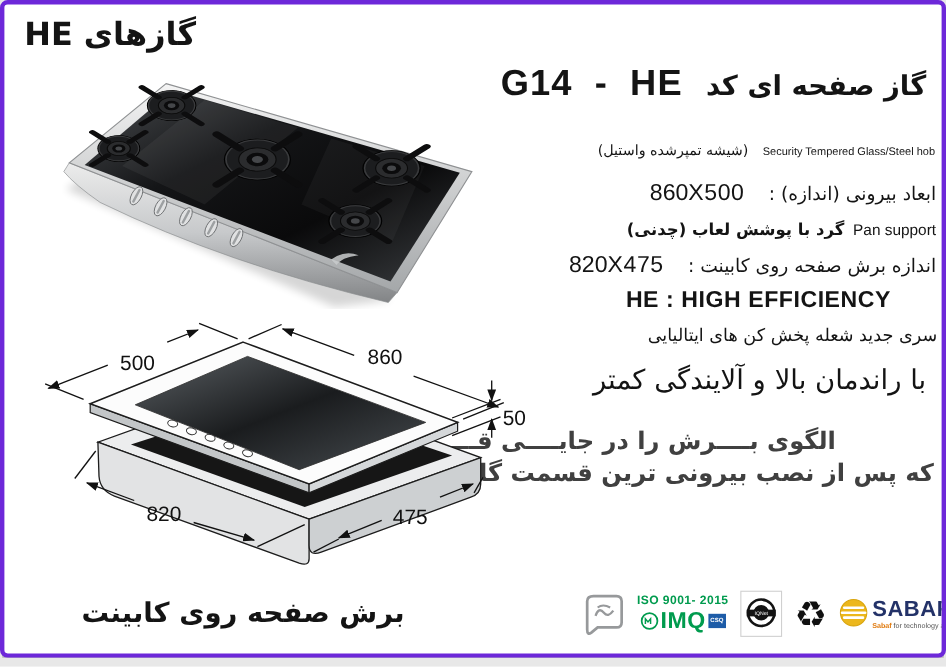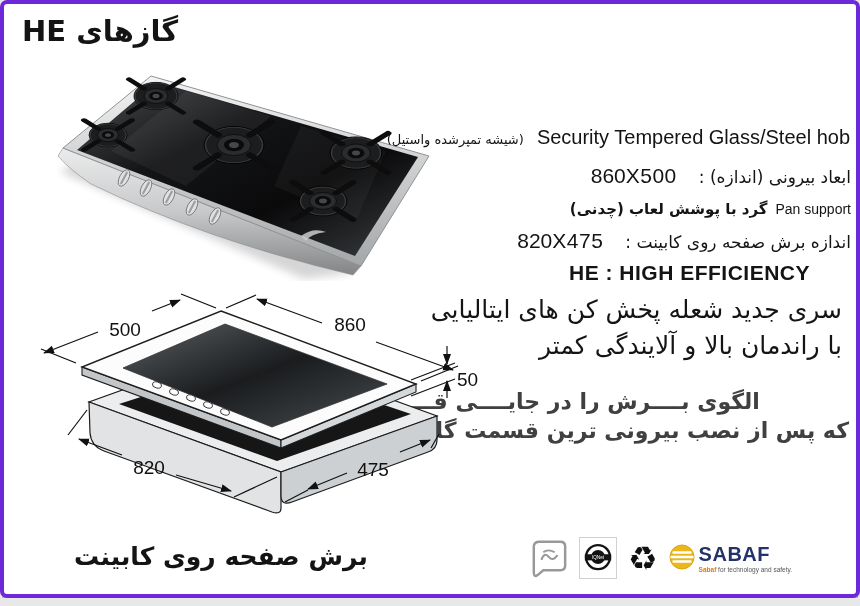--- a/index.html
+++ b/index.html
@@ -19,32 +19,32 @@
   .fa{font-family:"DejaVu Sans",sans-serif;}
   .en{font-family:"Liberation Sans",sans-serif;}
 
   .title{left:18px;top:10px;font-size:29px;font-weight:bold;direction:rtl;}
 
   .header-row{right:14px;top:52px;direction:rtl;text-align:right;white-space:nowrap;}
   .header-row .code-fa{font-size:25px;font-weight:bold;margin-left:16px;}
   .header-row .code-en{font-size:33px;font-weight:bold;word-spacing:10px;letter-spacing:1px;}
 
   .subtitle{right:6px;top:122px;direction:rtl;text-align:right;white-space:nowrap;}
-  .subtitle .sub-en{font-size:20px;margin-left:8px;}
+  .subtitle .sub-en{font-size:10px;margin-left:8px;}
   .subtitle .sub-fa{font-size:13px;}
 
   .specs{right:5px;top:160px;direction:rtl;}
   .spec-row{margin-bottom:11px;white-space:nowrap;}
   .spec-label{font-size:17px;margin-left:22px;}
   .spec-value{font-size:21px;letter-spacing:.5px;}
   .spec-en{font-size:14px;margin-left:8px;}
   .spec-fa2{font-size:15px;font-weight:bold;}
 
   .he-head{right:46px;top:257px;font-size:21px;font-weight:bold;letter-spacing:.5px;}
-  .eff-line1{right:14px;top:291px;direction:rtl;font-size:25px;}
+  .eff-line1{right:4px;top:291px;direction:rtl;font-size:16px;}
   .eff-line2{right:14px;top:327px;direction:rtl;font-size:25px;}
 
   .note{right:7px;top:383px;direction:rtl;text-align:left;font-size:22px;font-weight:bold;line-height:29px;color:#404040;}
 
   .caption{left:70px;top:538px;font-size:25px;font-weight:bold;direction:rtl;}
 
   .logos{left:526px;top:533px;display:flex;align-items:center;gap:11px;}
   .imq{display:flex;flex-direction:column;align-items:center;line-height:1;}
   .iso-text{color:#009b4e;font-size:11px;font-weight:bold;letter-spacing:.4px;font-family:"Liberation Sans",sans-serif;margin-bottom:2px;white-space:nowrap;}
   .imq-row{display:flex;align-items:center;gap:2px;}
@@ -178,20 +178,24 @@
           <rect x="-1.1" y="-7" width="2.2" height="14" fill="#9da0a2" stroke="none" rx="1"></rect>
         </g>
       <g transform="translate(159,150) rotate(28)">
           <ellipse rx="4.5" ry="9"></ellipse>
           <rect x="-1.1" y="-7" width="2.2" height="14" fill="#9da0a2" stroke="none" rx="1"></rect>
         </g>
     </g>
     <path d="M245,170 q12,-9 25,-4 q-16,2 -20,9 z" fill="#c9cbcd" opacity="0.85"></path>
   </svg>
 
+  <div class="abs header-row">
+    <span class="code-fa fa">گاز صفحه ای کد</span>
+    <span class="code-en en">G14 - HE</span>
+  </div>
 
   <div class="abs subtitle">
     <span class="sub-en en">Security Tempered  Glass/Steel hob</span>
     <span class="sub-fa fa">(شیشه تمپرشده واستیل)</span>
   </div>
 
   <div class="abs specs">
     <div class="spec-row">
       <span class="spec-label fa">ابعاد بیرونی (اندازه) :</span><span class="spec-value en">860X500</span>
     </div>
@@ -287,20 +291,31 @@
   </svg>
 
   <div class="abs caption fa">برش صفحه روی کابینت</div>
 
   <div class="abs logos">
     <svg width="38" height="40" viewBox="0 0 40 42">
       <path d="M10,4 h22 q5,0 5,5 v20 q0,5 -5,5 h-18 l-6,5 q-4,3 -4,-3 v-27 q0,-5 6,-5 z" fill="none" stroke="#97999b" stroke-width="2.6"></path>
       <path d="M12,23 q3,-9 8,-3 q4,5 9,-2" fill="none" stroke="#97999b" stroke-width="2.2"></path>
       <path d="M14,15 q5,-4 12,0" fill="none" stroke="#97999b" stroke-width="2"></path>
     </svg>
+    <div class="imq">
+      <div class="iso-text">ISO 9001- 2015</div>
+      <div class="imq-row">
+        <svg width="17" height="17" viewBox="0 0 18 18">
+          <circle cx="9" cy="9" r="7.6" fill="none" stroke="#009b4e" stroke-width="1.7"></circle>
+          <path d="M5,12 v-5 l2.5,3 l2.5,-3 v5" fill="none" stroke="#009b4e" stroke-width="1.4"></path>
+        </svg>
+        <span class="imq-text">IMQ</span>
+        <span class="csq">CSQ</span>
+      </div>
+    </div>
     <div class="iqnet-box">
       <svg width="32" height="34" viewBox="0 0 34 36">
         <circle cx="17" cy="17" r="14" fill="#131313"></circle>
         <circle cx="17" cy="17" r="9.5" fill="none" stroke="#fff" stroke-width="4"></circle>
         <rect x="3" y="14" width="28" height="6.5" fill="#131313"></rect>
         <text x="17" y="19.3" font-size="5" fill="#fff" text-anchor="middle">IQNet</text>
       </svg>
     </div>
     <span class="recycle">♻</span>
     <div class="sabaf">

